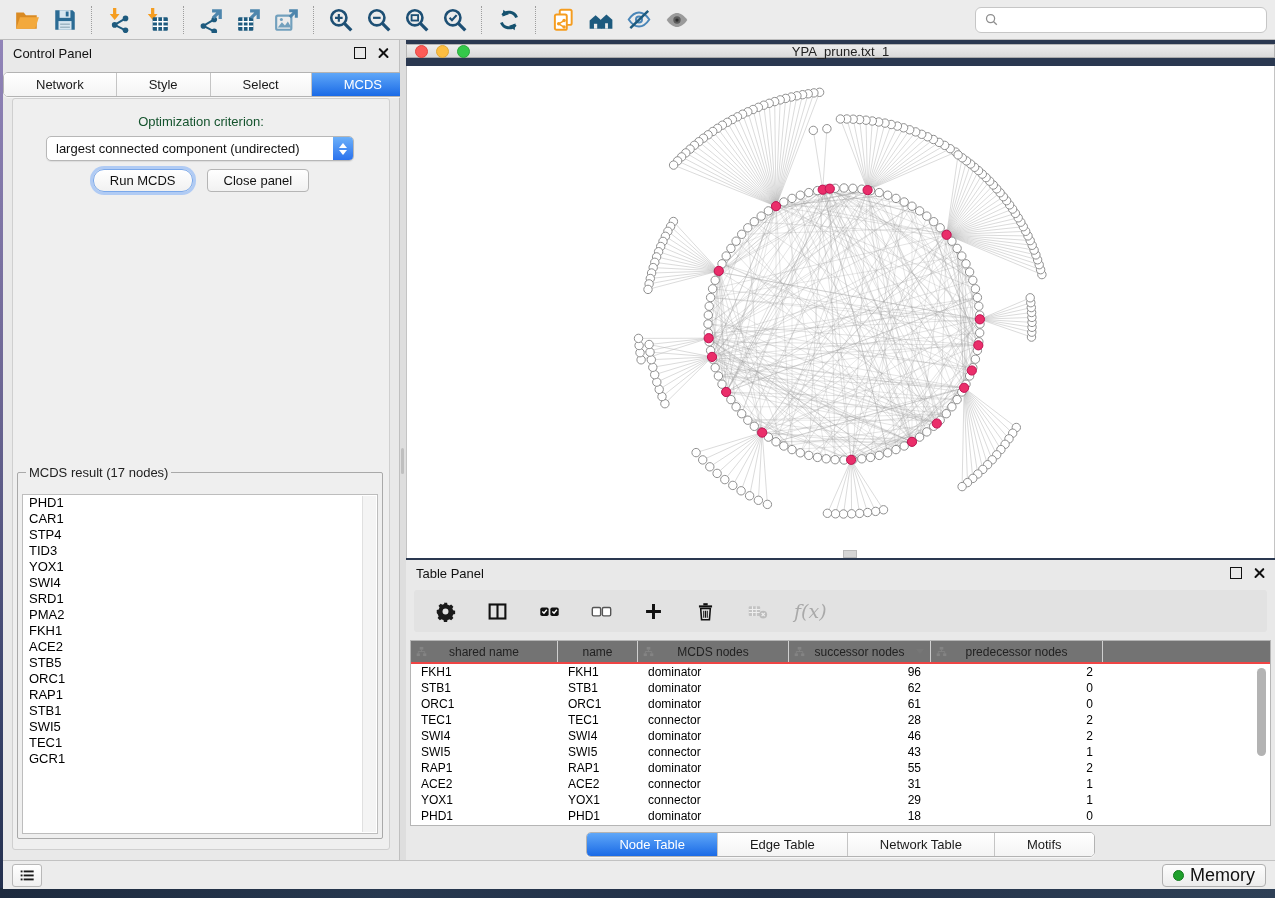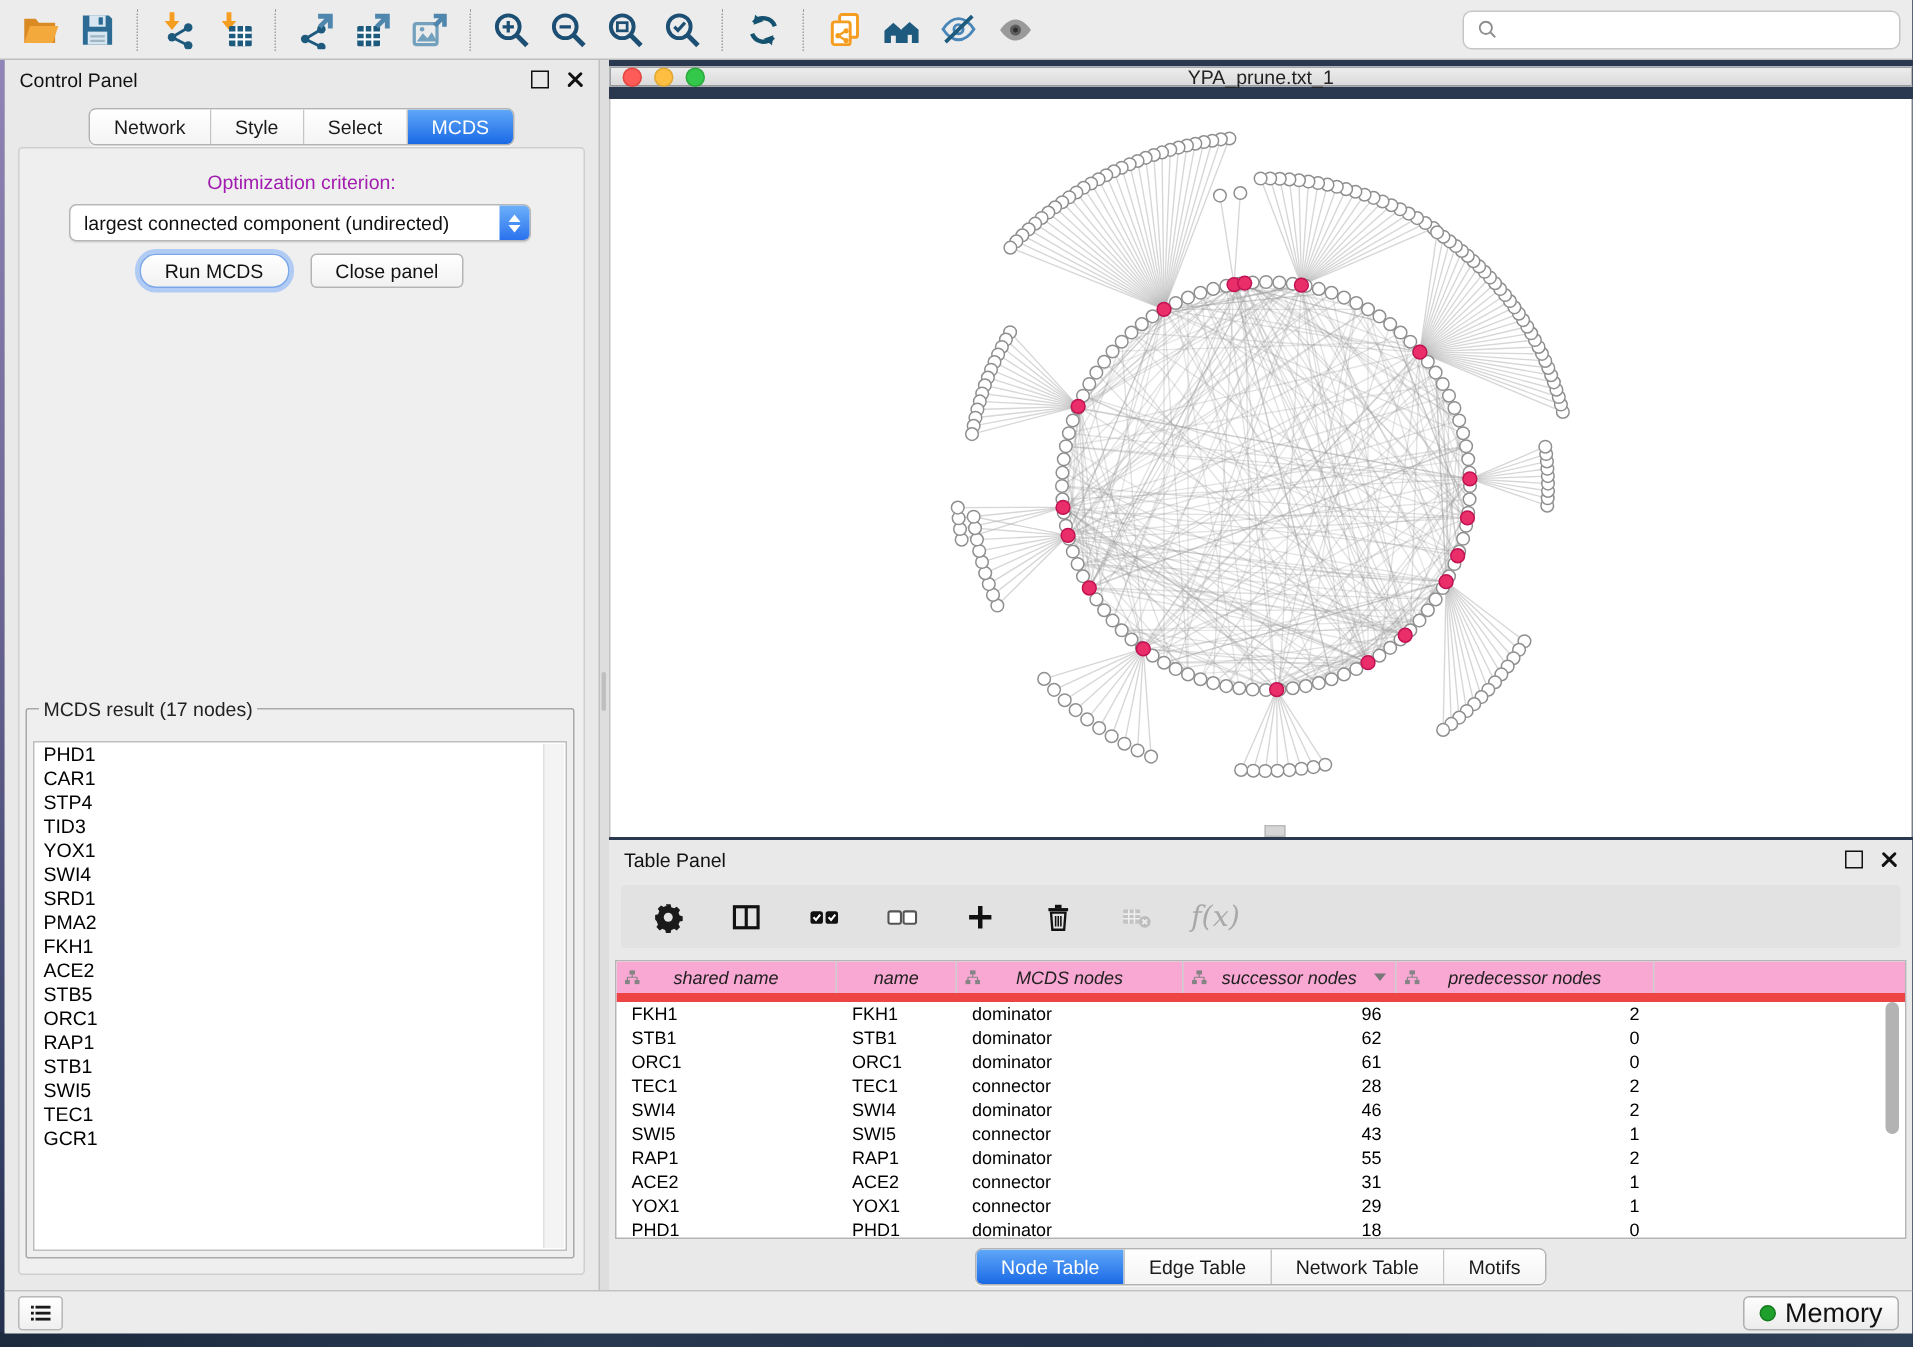--- a/index.html
+++ b/index.html
@@ -28,29 +28,29 @@
   .panel-titlebar{height:26px;display:flex;align-items:center;padding:0 10px;font-size:13px;color:#111;}
   .panel-titlebar .sp{flex:1;}
   .float-icon{width:10px;height:10px;border:1.5px solid #111;display:inline-block;margin-right:12px;cursor:pointer;}
   .close-x{position:relative;width:11px;height:11px;display:inline-block;cursor:pointer;}
   .close-x::before,.close-x::after{content:"";position:absolute;left:-1px;top:4.5px;width:13px;height:2.4px;
        background:#111;border-radius:1px;}
   .close-x::before{transform:rotate(45deg);} .close-x::after{transform:rotate(-45deg);}
 
   .seg-tabs{display:inline-flex;border:1px solid #b3b3b3;border-radius:5px;overflow:hidden;background:#fff;
        box-shadow:0 1px 0 rgba(255,255,255,.6);}
-  .seg-tab{padding:4px 16px;font-size:13px;color:#1a1a1a;background:linear-gradient(#ffffff,#f4f4f4);
+  .seg-tab{padding:4px 32px;font-size:13px;color:#1a1a1a;background:linear-gradient(#ffffff,#f4f4f4);
        border-right:1px solid #c5c5c5;cursor:pointer;white-space:nowrap;}
   .seg-tab:last-child{border-right:none;}
   .seg-tab.active{background:linear-gradient(#5fa7f8,#1a6ae6);color:#fff;}
   .cp-tabs-row{position:absolute;left:0;right:0;top:32px;text-align:center;}
 
   .cp-box{position:absolute;left:9px;right:9px;top:58px;bottom:10px;background:#efefef;
        border:1px solid #cfcfcf;border-radius:3px;}
-  .opt-label{position:absolute;top:15px;left:0;right:0;text-align:center;font-size:13px;color:#a21caf;}
+  .opt-label{position:absolute;top:15px;left:0;right:0;text-align:center;font-size:13px;color:#14532d;}
   .dropdown{position:absolute;top:37px;left:33px;right:35px;height:23px;background:#fff;
        border:1px solid #b7b7b7;border-radius:5px;display:flex;align-items:center;cursor:pointer;
        box-shadow:0 1px 1px rgba(0,0,0,.08);gap:32px;}
   .dropdown .dd-text{flex:1;font-size:13px;padding-left:9px;color:#111;white-space:nowrap;overflow:hidden;}
   .dd-stepper{width:20px;align-self:stretch;background:linear-gradient(#6cb0f9,#2a72ee);
        border-radius:0 4px 4px 0;display:flex;flex-direction:column;align-items:center;justify-content:center;gap:2px;}
   .dd-stepper i{width:0;height:0;border-left:4px solid transparent;border-right:4px solid transparent;}
   .dd-up{border-bottom:5px solid #fff;} .dd-down{border-top:5px solid #fff;}
   .cp-buttons{position:absolute;top:70px;left:0;right:0;display:flex;justify-content:center;gap:14px;}
   .btn{height:23px;padding:0 16px;font-size:13px;font-family:"Liberation Sans",sans-serif;color:#111;
@@ -89,21 +89,21 @@
   .tp-toolbar{position:absolute;left:8px;right:8px;top:30px;height:42px;background:#e2e2e2;
        border-radius:3px;display:flex;align-items:center;padding-left:16px;gap:22px;}
   .tt-btn{width:30px;height:30px;border:none;background:transparent;display:flex;align-items:center;
        justify-content:center;padding:0;cursor:pointer;}
   .tt-btn svg{width:21px;height:21px;}
   .tt-btn.disabled{opacity:.42;cursor:default;}
   .fx-label{font-family:"DejaVu Serif",serif;font-style:italic;font-size:19px;color:#a9a9a9;cursor:default;}
 
   .node-table{position:absolute;left:4px;right:4px;top:80px;height:186px;background:#fff;
        border:1px solid #b5b5b5;box-sizing:border-box;overflow:hidden;}
-  .t-head{display:flex;height:21px;border-bottom:6px solid #ef4444;background:#f9a8d4;font-style:italic;}
+  .t-head{display:flex;height:21px;border-bottom:2px solid #ef4444;background:#737373;}
   .th{position:relative;box-sizing:border-box;border-right:1px solid #cfcfcf;font-size:12px;color:#222;
        display:flex;align-items:center;justify-content:center;cursor:pointer;}
   .th .h-ic{position:absolute;left:5px;top:5px;width:11px;height:11px;}
   .tri-down{position:absolute;right:6px;top:8px;width:0;height:0;border-left:4px solid transparent;
        border-right:4px solid transparent;border-top:5px solid #777;}
   .tr{display:flex;height:16px;align-items:center;cursor:default;}
   .td{box-sizing:border-box;font-size:12px;color:#000;white-space:nowrap;overflow:hidden;}
   .td.l{padding-left:10px;text-align:left;} .td.r{padding-right:10px;text-align:right;}
   .t-scroll{position:absolute;right:4px;top:27px;width:9px;height:88px;background:#b3b3b3;
        border-radius:5px;cursor:pointer;}

